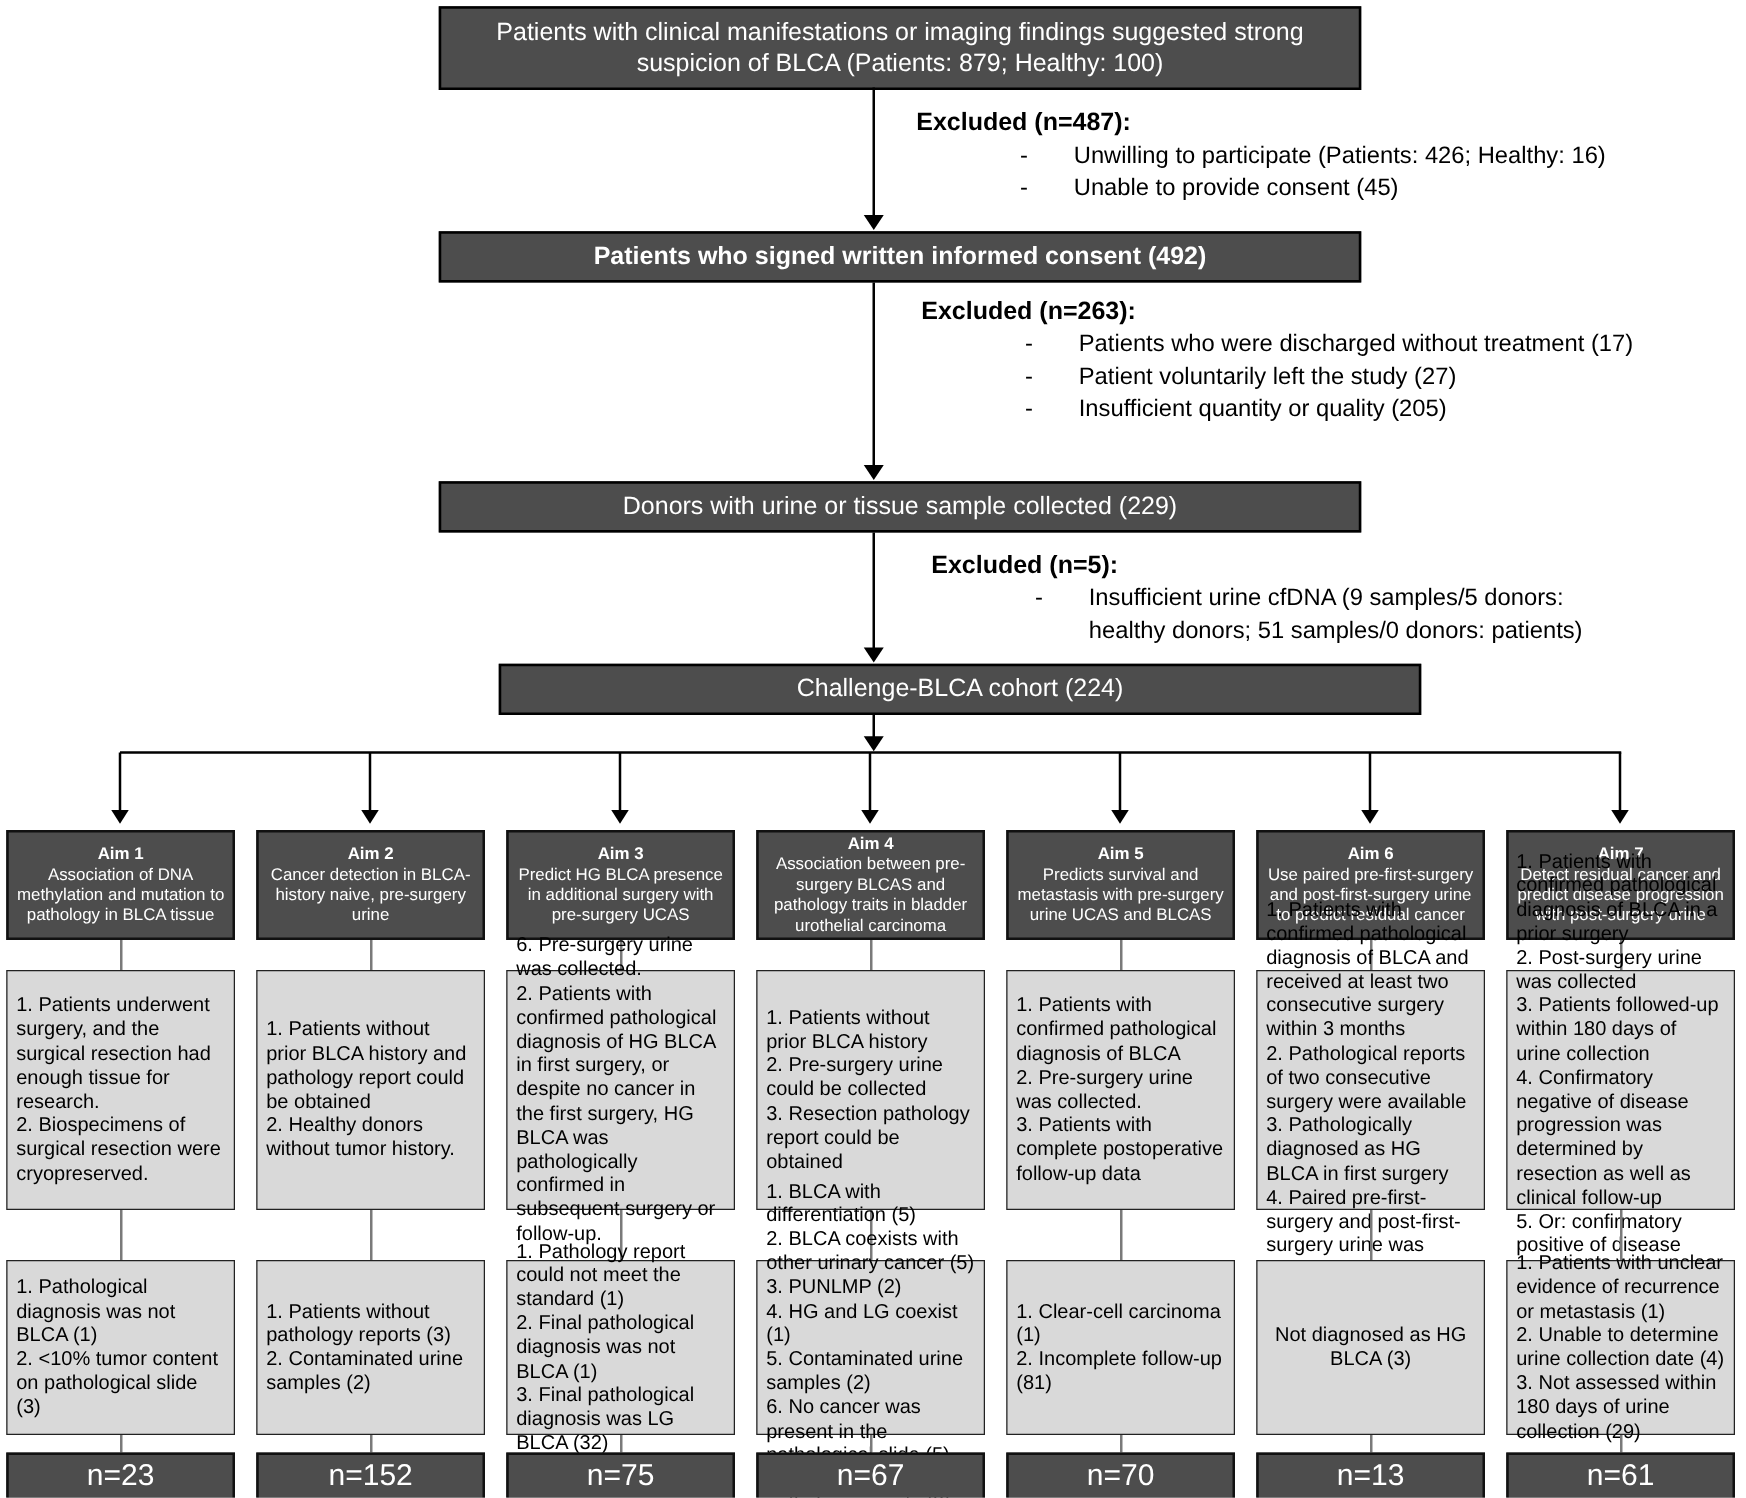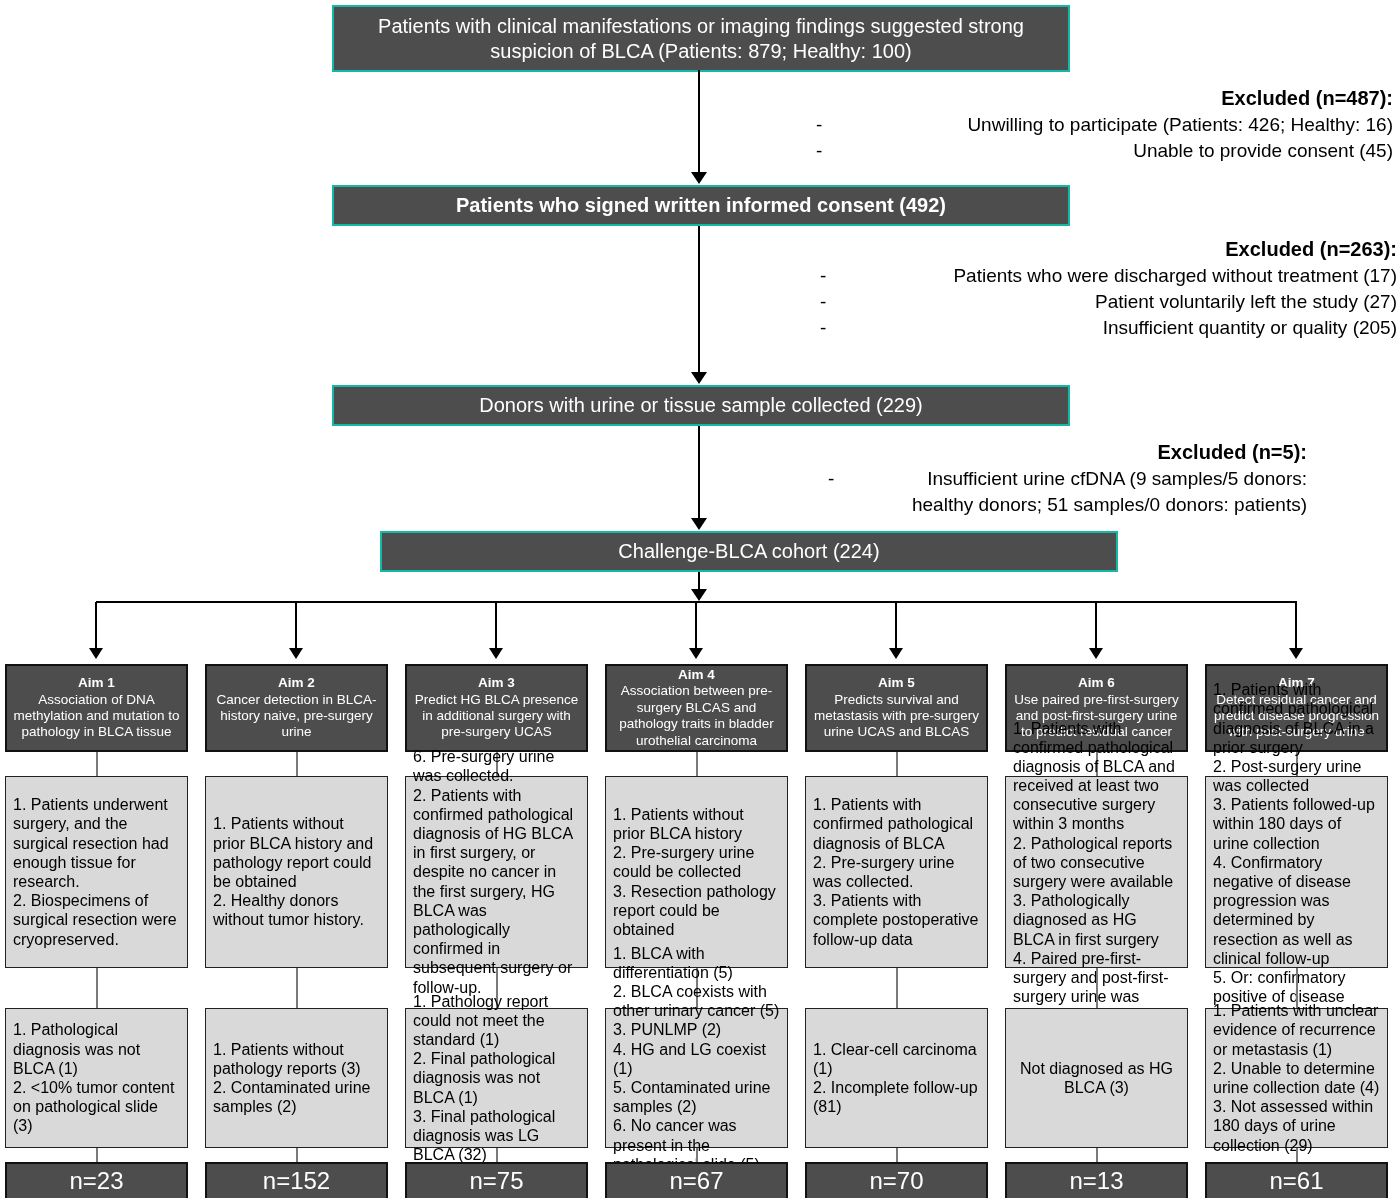--- a/index.html
+++ b/index.html
@@ -1,26 +1,26 @@
 <!DOCTYPE html>
 <html><head>
 <meta charset="utf-8">
 <style>
   html,body{margin:0;padding:0;background:#fff;}
   body{width:1397px;height:1198px;position:relative;font-family:"Liberation Sans",sans-serif;color:#000;}
 
   
   .top-section{position:absolute;left:0;top:0;width:1397px;height:664px;}
-  .flow-box{position:absolute;left:332px;width:714px;background:#4d4d4d;border:2px solid #14b8a6;
+  .flow-box{position:absolute;left:351px;width:714px;background:#4d4d4d;border:2px solid #000000;
             color:#fff;display:flex;align-items:center;justify-content:center;text-align:center;
             font-size:20px;line-height:1.25;padding:0 10px;}
   .vline{position:absolute;width:0;border-left:2px solid #000;}
   .ahead{position:absolute;width:0;height:0;border-left:8px solid transparent;
          border-right:8px solid transparent;border-top:12px solid #000;}
-  .excl{position:absolute;font-size:19px;text-align:right;}
+  .excl{position:absolute;font-size:19px;}
   .excl-title{font-weight:bold;font-size:20px;margin-bottom:2px;}
   .excl-item{position:relative;padding-left:126px;line-height:1.38;}
   .excl-item::before{content:"-";position:absolute;left:83px;top:0;}
   .nowrap .excl-item{white-space:nowrap;}
   .hline{position:absolute;height:0;border-top:2px solid #000;}
   .stub{position:absolute;width:0;border-left:2px solid #000;height:48px;top:602px;}
   .stub-head{position:absolute;top:648px;width:0;height:0;border-left:7px solid transparent;
              border-right:7px solid transparent;border-top:11px solid #000;}
 
   

